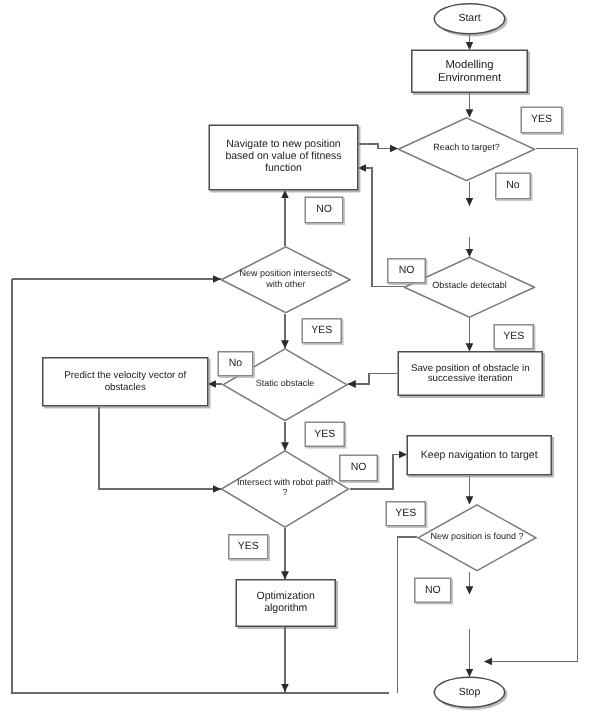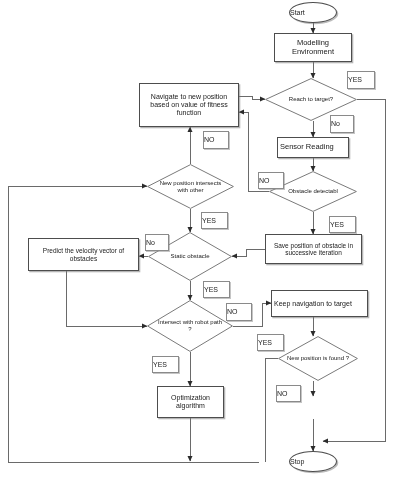--- a/index.html
+++ b/index.html
@@ -3,21 +3,21 @@
 <meta charset="utf-8">
 <style>
   html,body{margin:0;padding:0;background:#ffffff;}
   body{width:395px;height:480px;overflow:hidden;
        font-family:"Liberation Sans","DejaVu Sans",sans-serif;
        color:#1a1a1a;}
   #canvas{position:relative;width:395px;height:480px;background:#ffffff;}
   svg.wires{position:absolute;left:0;top:0;width:395px;height:480px;}
 
   .node{position:absolute;box-sizing:border-box;display:flex;
-        align-items:center;justify-content:flex-start;text-align:center;
+        align-items:center;justify-content:center;text-align:center;
         line-height:1.12;background:#ffffff;}
 
   .proc{border:1px solid #4d4d4d;background:#ffffff;
         box-shadow:1.3px 1.3px 0 rgba(120,120,120,.55);}
 
   .term{border:1px solid #4d4d4d;border-radius:50%;background:#ffffff;
         box-shadow:1.3px 1.3px 0 rgba(120,120,120,.5);}
 
   .lbl{border:1px solid #8a8a8a;background:#ffffff;
        box-shadow:1px 1px 0 rgba(140,140,140,.5);}
@@ -98,23 +98,20 @@
   </div>
 
   <div class="node term t7" style="left:289px;top:451px;width:48px;height:21px;">
     <span>Stop</span>
   </div>
 
   <div class="node proc t75" style="left:274px;top:33px;width:78px;height:29px;padding:2px;">
     <span>Modelling Environment</span>
   </div>
 
-  <div class="node proc t75" style="left:277px;top:137px;width:72px;height:21px;padding:2px;">
-    <span>Sensor Reading</span>
-  </div>
 
   <div class="node proc t65" style="left:265px;top:234px;width:97px;height:30px;padding:2px;">
     <span>Save position of obstacle in successive iteration</span>
   </div>
 
   <div class="node proc t7" style="left:139px;top:83px;width:100px;height:44px;padding:2px;">
     <span>Navigate to new position based on value of fitness function</span>
   </div>
 
   <div class="node proc t65" style="left:28px;top:238px;width:111px;height:33px;padding:2px;">

